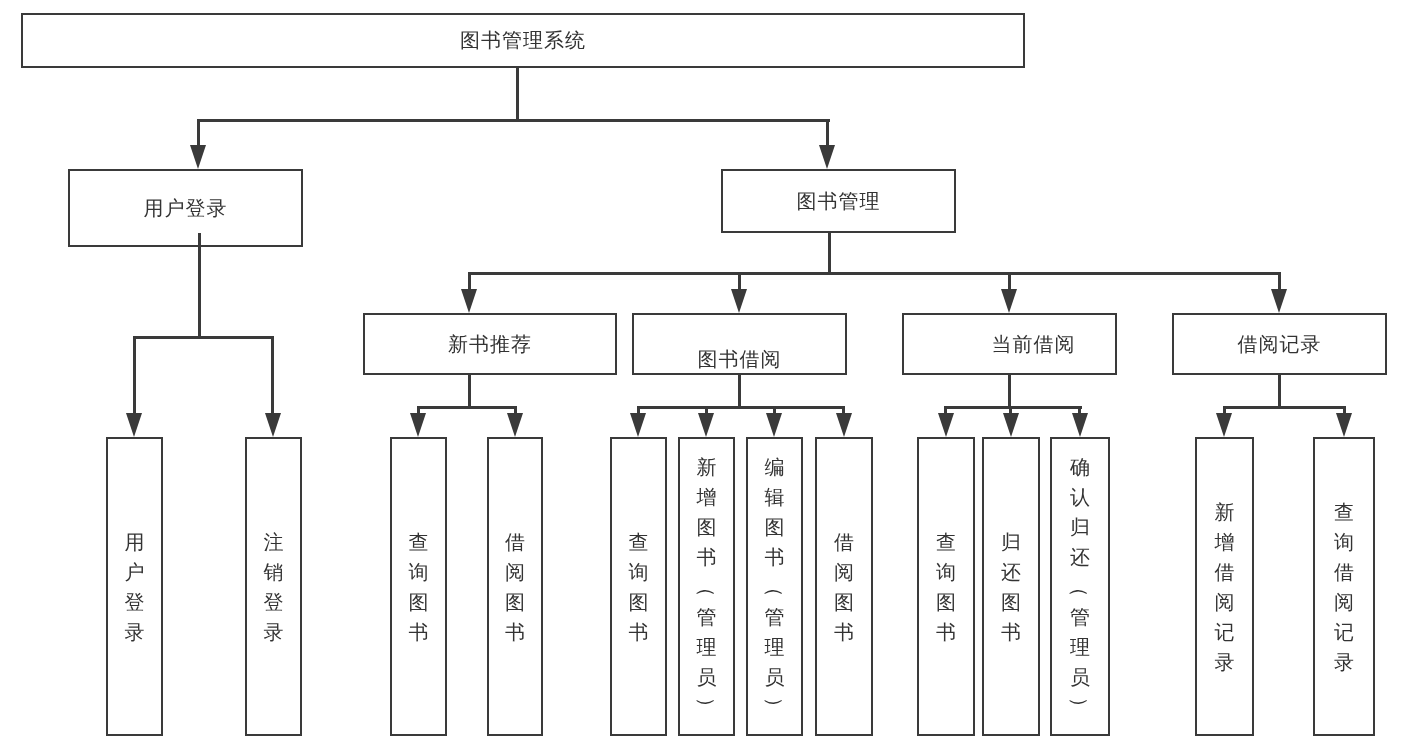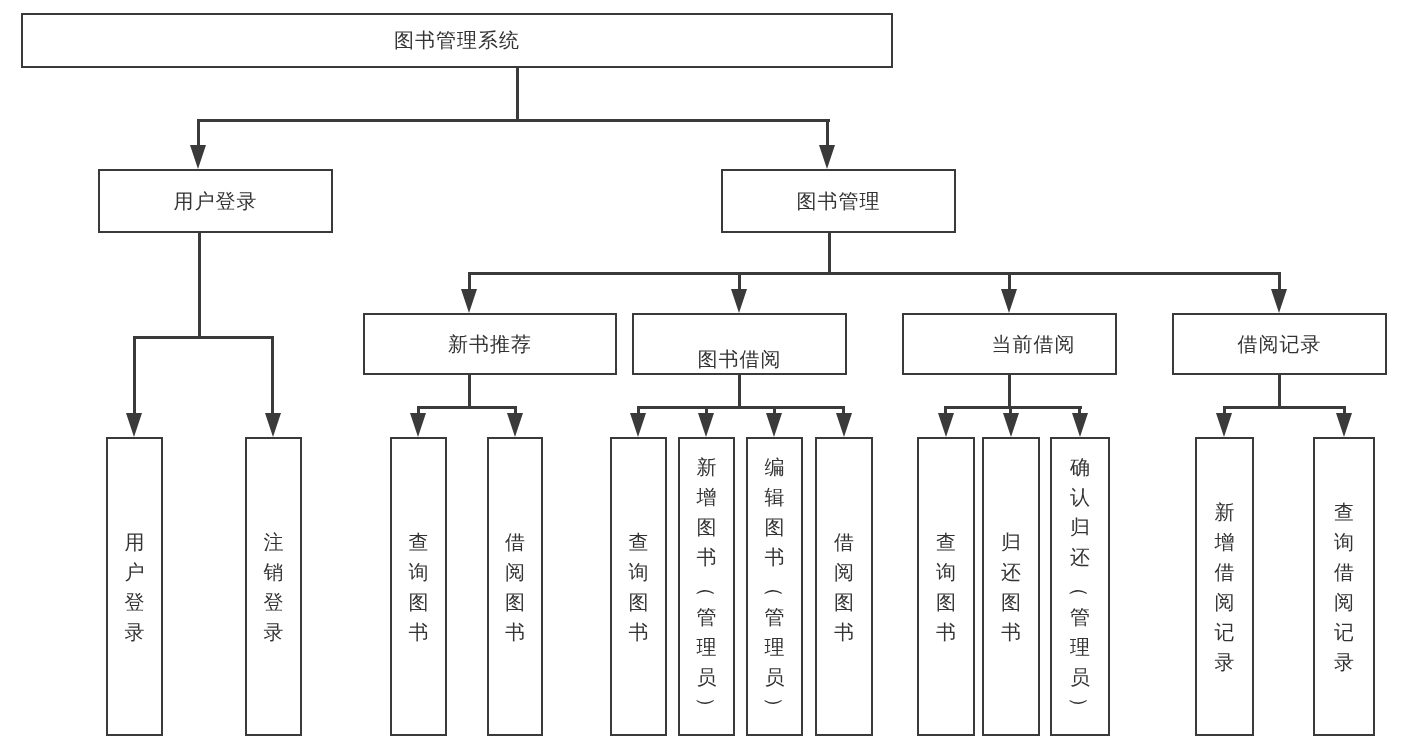--- a/index.html
+++ b/index.html
@@ -70,32 +70,32 @@
     z-index: 10;
     text-shadow: 0 0 3px #ffffff, 0 0 3px #ffffff, 1px 1px 2px #ffffff;
     white-space: nowrap;
   }
 </style>
 </head>
 <body>
 
 <div class="canvas">
 
-  <div class="box" style="left:21px; top:13px; width:872px; height:55px;">
+  <div class="box" style="left:21px; top:13px; width:1004px; height:55px;">
     <span>图书管理系统</span>
   </div>
 
   <div class="vline" style="left:516px; top:68px; width:3px; height:51px;"></div>
   <div class="hline" style="left:197px; top:119px; width:633px; height:3px;"></div>
   <div class="stem" style="left:197px; top:119px; width:3px; height:28px;"></div>
   <div class="arrow" style="left:190px; top:145px;"></div>
   <div class="stem" style="left:826px; top:119px; width:3px; height:28px;"></div>
   <div class="arrow" style="left:819px; top:145px;"></div>
 
-  <div class="box" style="left:98px; top:169px; width:235px; height:64px;text-align:right;">
+  <div class="box" style="left:68px; top:169px; width:235px; height:78px;text-align:right;">
     <span>用户登录</span>
   </div>
   <div class="box" style="left:721px; top:169px; width:235px; height:64px;">
     <span>图书管理</span>
   </div>
 
   <div class="vline" style="left:198px; top:233px; width:3px; height:103px;"></div>
   <div class="hline" style="left:133px; top:336px; width:141px; height:3px;"></div>
   <div class="stem" style="left:133px; top:336px; width:3px; height:77px;"></div>
   <div class="arrow" style="left:126px; top:413px;"></div>

